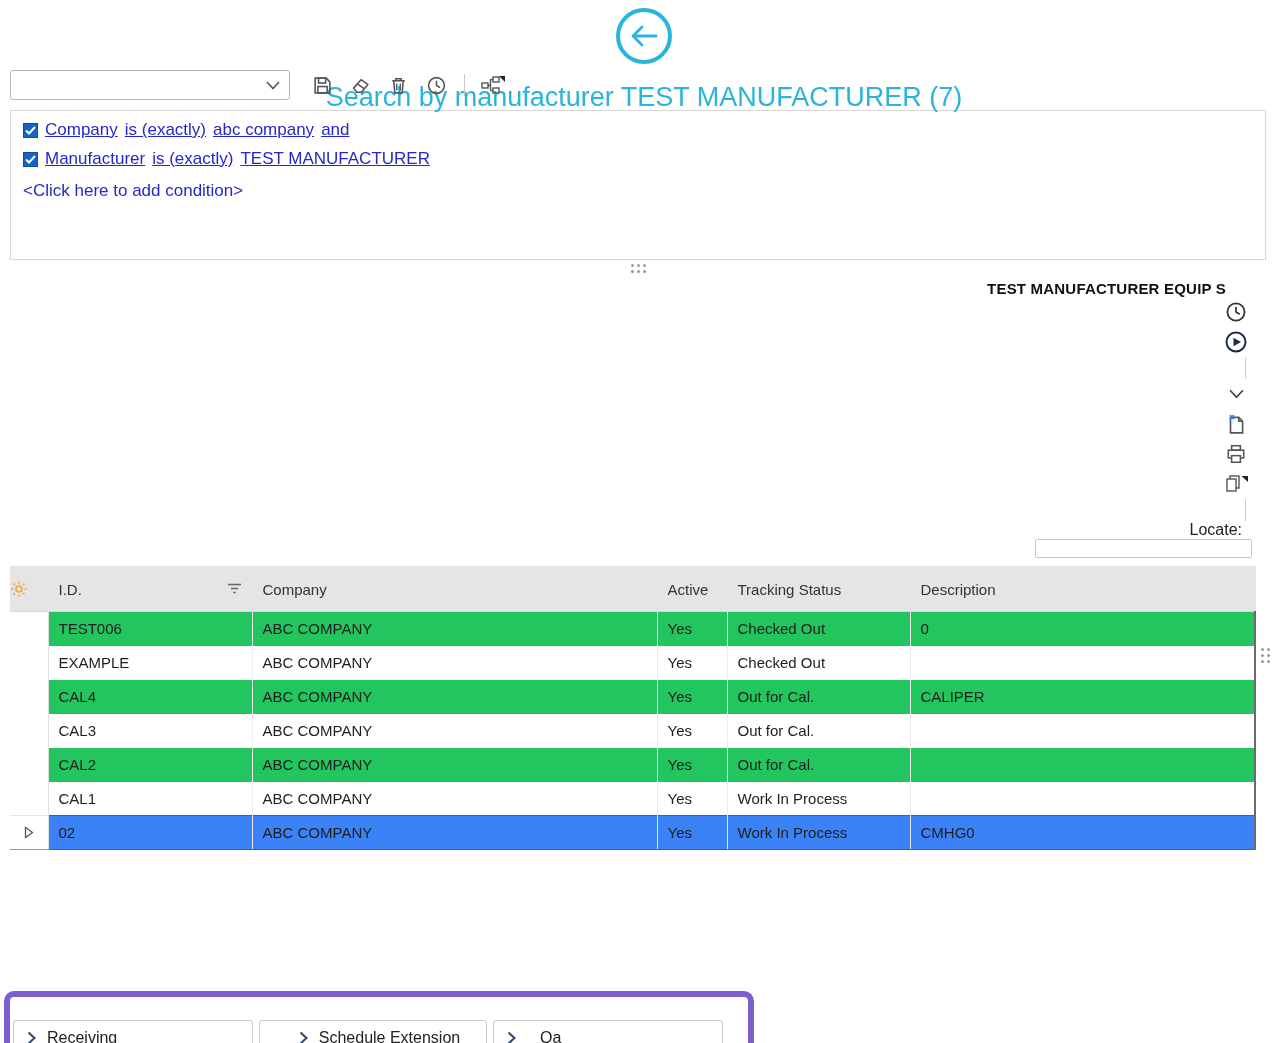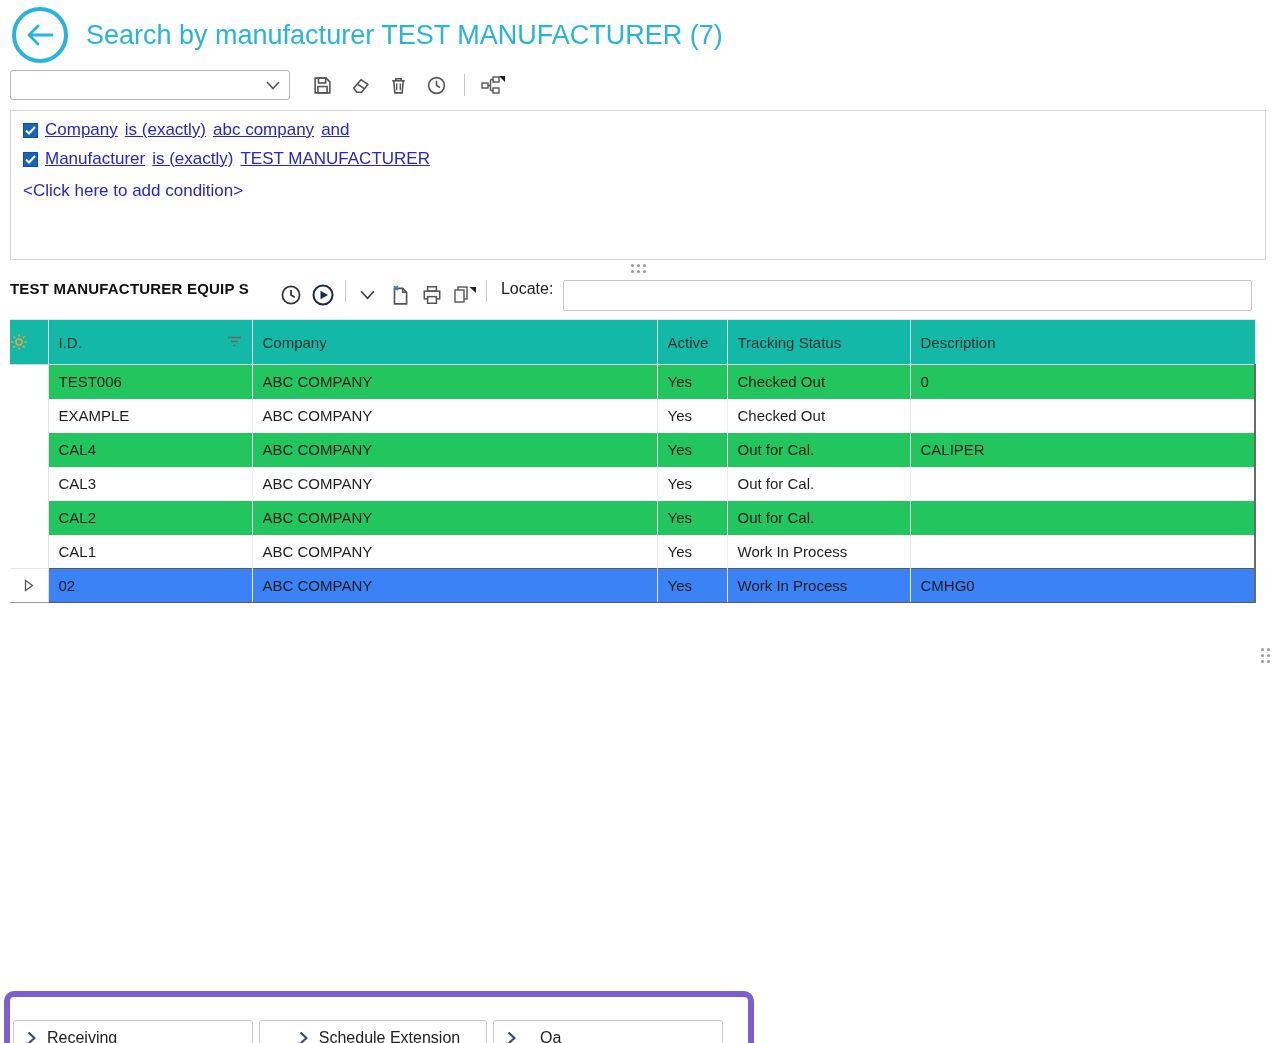--- a/index.html
+++ b/index.html
@@ -6,21 +6,21 @@
   html, body { width: 1276px; height: 1043px; }
   body {
     font-family: "Liberation Sans", "DejaVu Sans", sans-serif;
     background: #fff;
     color: #1e1e1e;
     position: relative;
     overflow: hidden;
   }
 
   
-  .app-header { display: flex; align-items: center; gap: 18px; padding: 8px 0 4px 12px; height: 66px; }
+  .app-header { display: flex; align-items: center; gap: 18px; padding: 8px 0 4px 12px; height: 66px; flex-direction: column; }
   .back-btn {
     width: 56px; height: 56px; border-radius: 50%;
     border: 4px solid #29b4dc; background: #fff;
     display: flex; align-items: center; justify-content: center;
     cursor: pointer; flex: 0 0 auto;
   }
   .page-title { font-size: 27px; font-weight: 400; color: #29b4dc; }
 
   
   .filter-toolbar { display: flex; align-items: center; padding: 4px 10px 8px 10px; gap: 6px; }
@@ -50,37 +50,37 @@
   .add-condition { color: #2626cf; cursor: pointer; margin-top: 12px; }
 
   
   .splitter { height: 16px; display: flex; align-items: center; justify-content: center; cursor: row-resize; }
   .dots-h { display: grid; grid-template-columns: repeat(3, 3px); grid-template-rows: repeat(2, 3px); gap: 3px; }
   .dots-h i, .dots-v i { width: 3px; height: 3px; background: #9a9a9a; border-radius: 50%; }
   .side-handle { position: absolute; right: 6px; top: 648px; cursor: col-resize; }
   .dots-v { display: grid; grid-template-columns: repeat(2, 3px); grid-template-rows: repeat(3, 3px); gap: 3px; }
 
   
-  .results-toolbar { display: flex; align-items: flex-start; padding: 4px 24px 8px 10px; }
+  .results-toolbar { display: flex; align-items: flex-end; padding: 4px 24px 8px 10px; flex-direction: column; }
   .section-title { font-size: 15px; font-weight: 700; color: #111; letter-spacing: .2px; margin-right: 26px; white-space: nowrap; }
   .locate-label { font-size: 16px; color: #222; margin: 0 10px 0 8px; }
   .locate-input {
     flex: 1; height: 31px; border: 1px solid #c6c6c6; border-radius: 2px;
     font-size: 15px; padding: 0 8px; font-family: "Liberation Sans", sans-serif;
   }
 
   
   .table-wrap { margin: 0 10px; }
   table { border-collapse: collapse; width: 1246px; table-layout: fixed; }
   col.c-sel { width: 38px; } col.c-id { width: 204px; } col.c-company { width: 405px; }
   col.c-active { width: 70px; } col.c-tracking { width: 183px; } col.c-desc { width: auto; }
   th {
     height: 45px; font-weight: 400; font-size: 15px; color: #333; text-align: left;
     padding: 0 10px; border-top: 1px solid #e4e4e4; border-bottom: 1px solid #d8d8d8;
-    border-right: 1px solid #e4e4e4; background: #14b8a6; cursor: pointer; white-space: nowrap;
+    border-right: 1px solid #e4e4e4; background: #e5e5e5; cursor: pointer; white-space: nowrap;
   }
   th.sel-h { padding: 0; text-align: center; }
   .th-flex { display: flex; align-items: center; justify-content: space-between; }
   td {
     height: 34px; font-size: 15px; padding: 0 10px; white-space: nowrap; overflow: hidden;
     border-right: 1px solid #ececec; cursor: default;
   }
   td:last-child { border-right: 2px solid #6a6a6a; }
   td.sel-col { background: #fff; padding: 0; text-align: center; border-right: 1px solid #e0e0e0; }
   tr.stripe td { background: #22c55e; }

